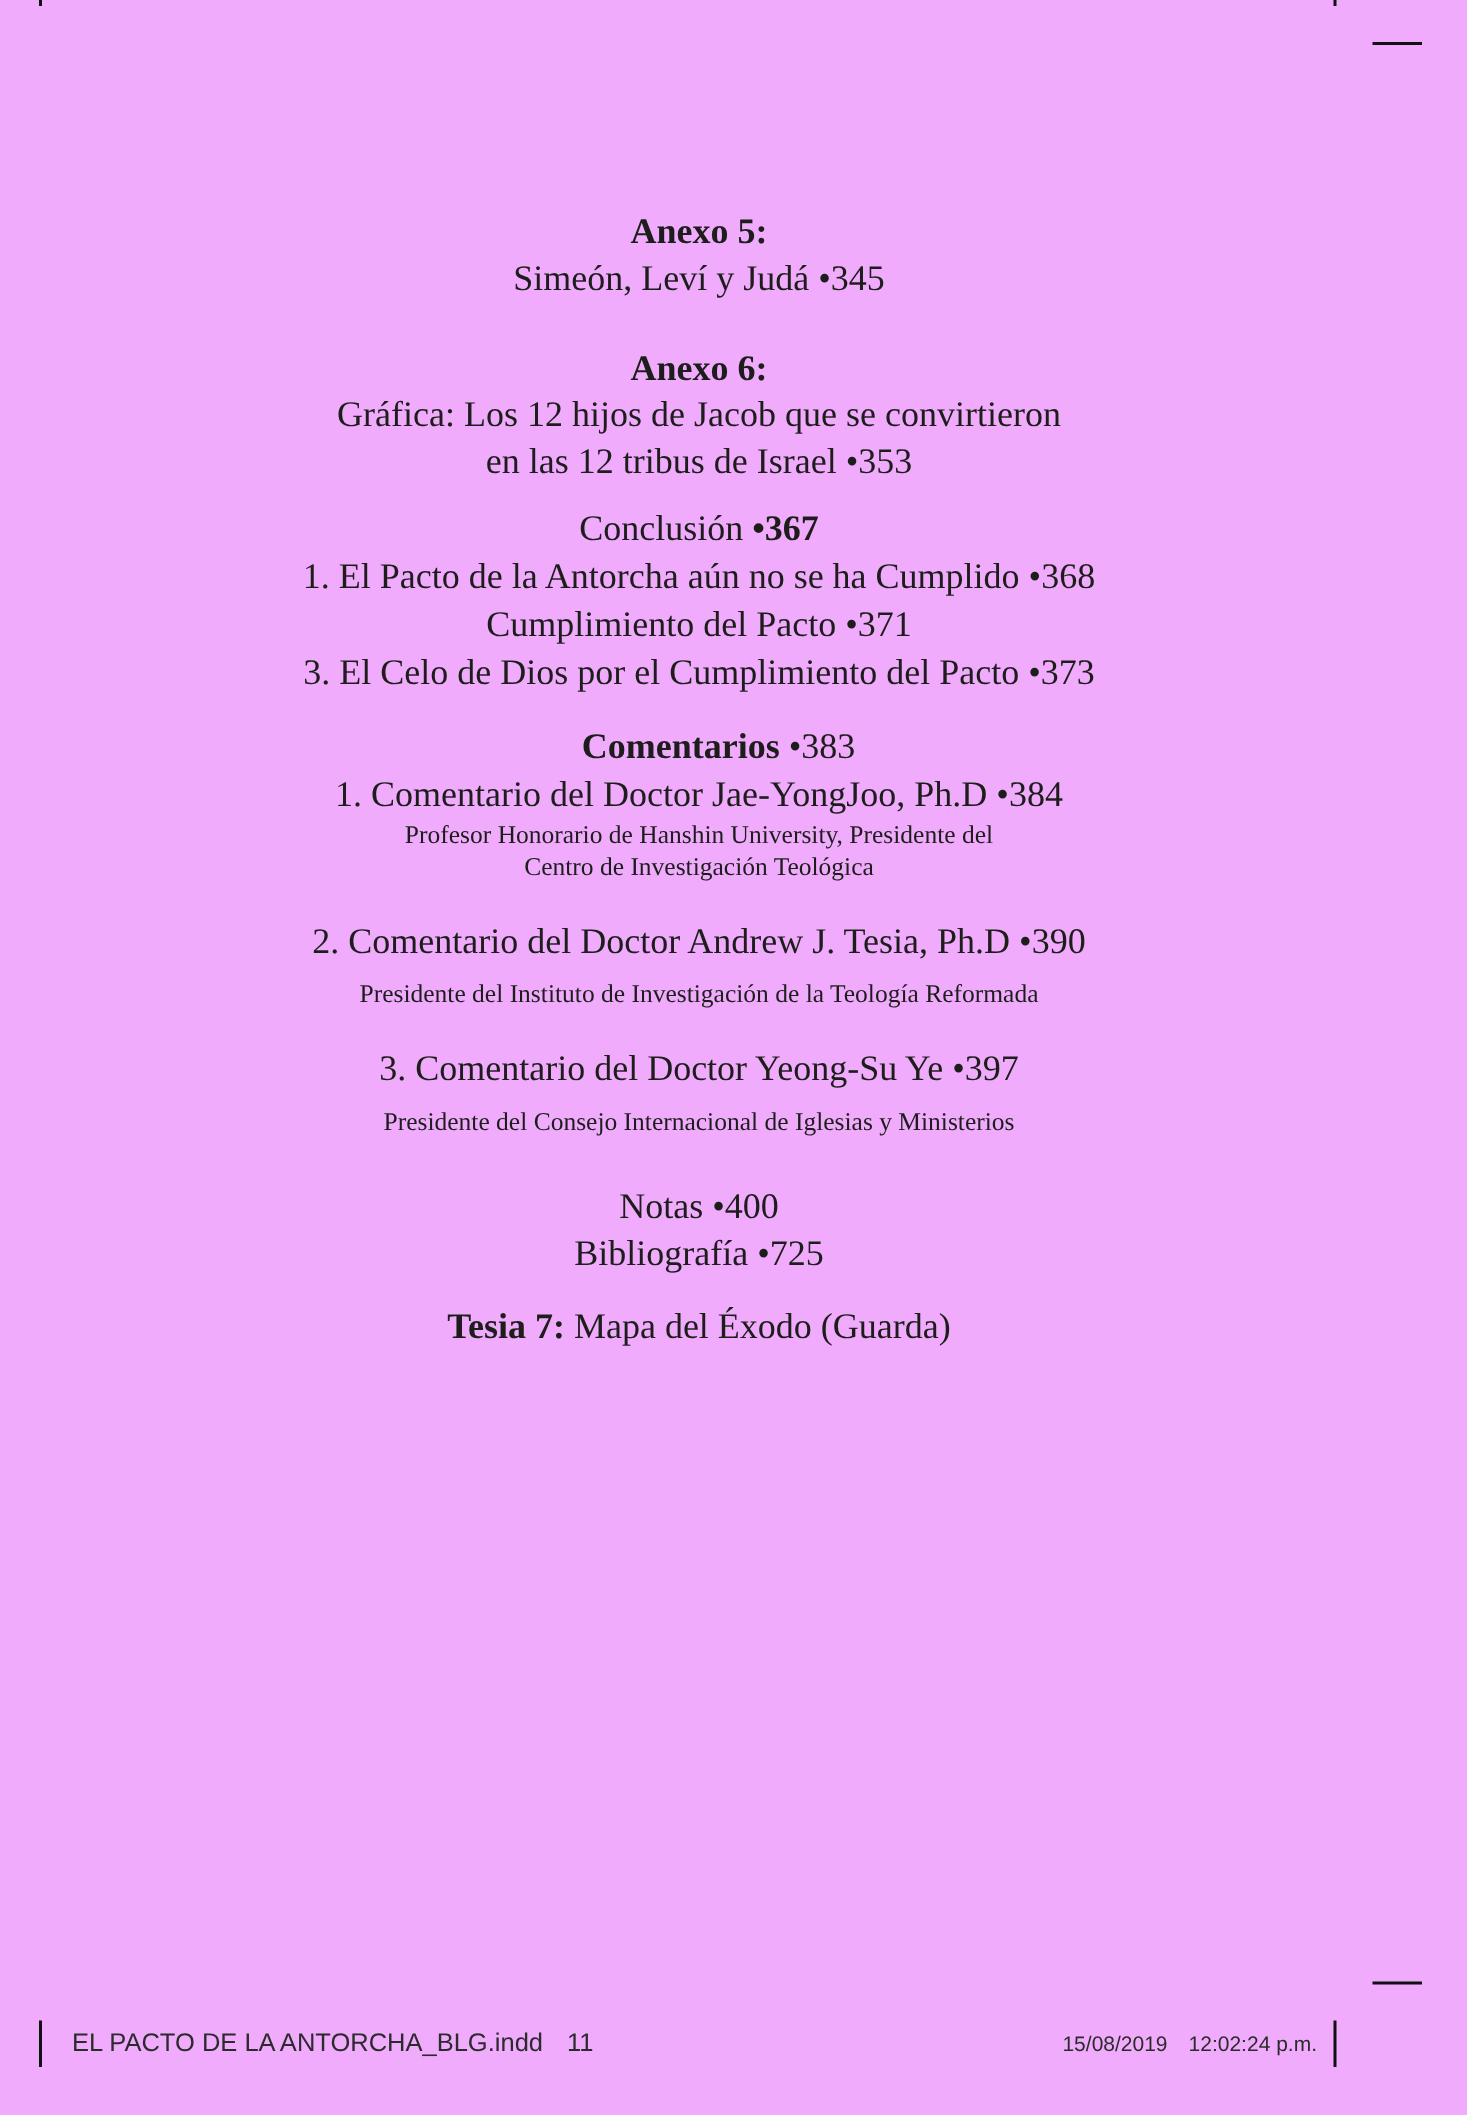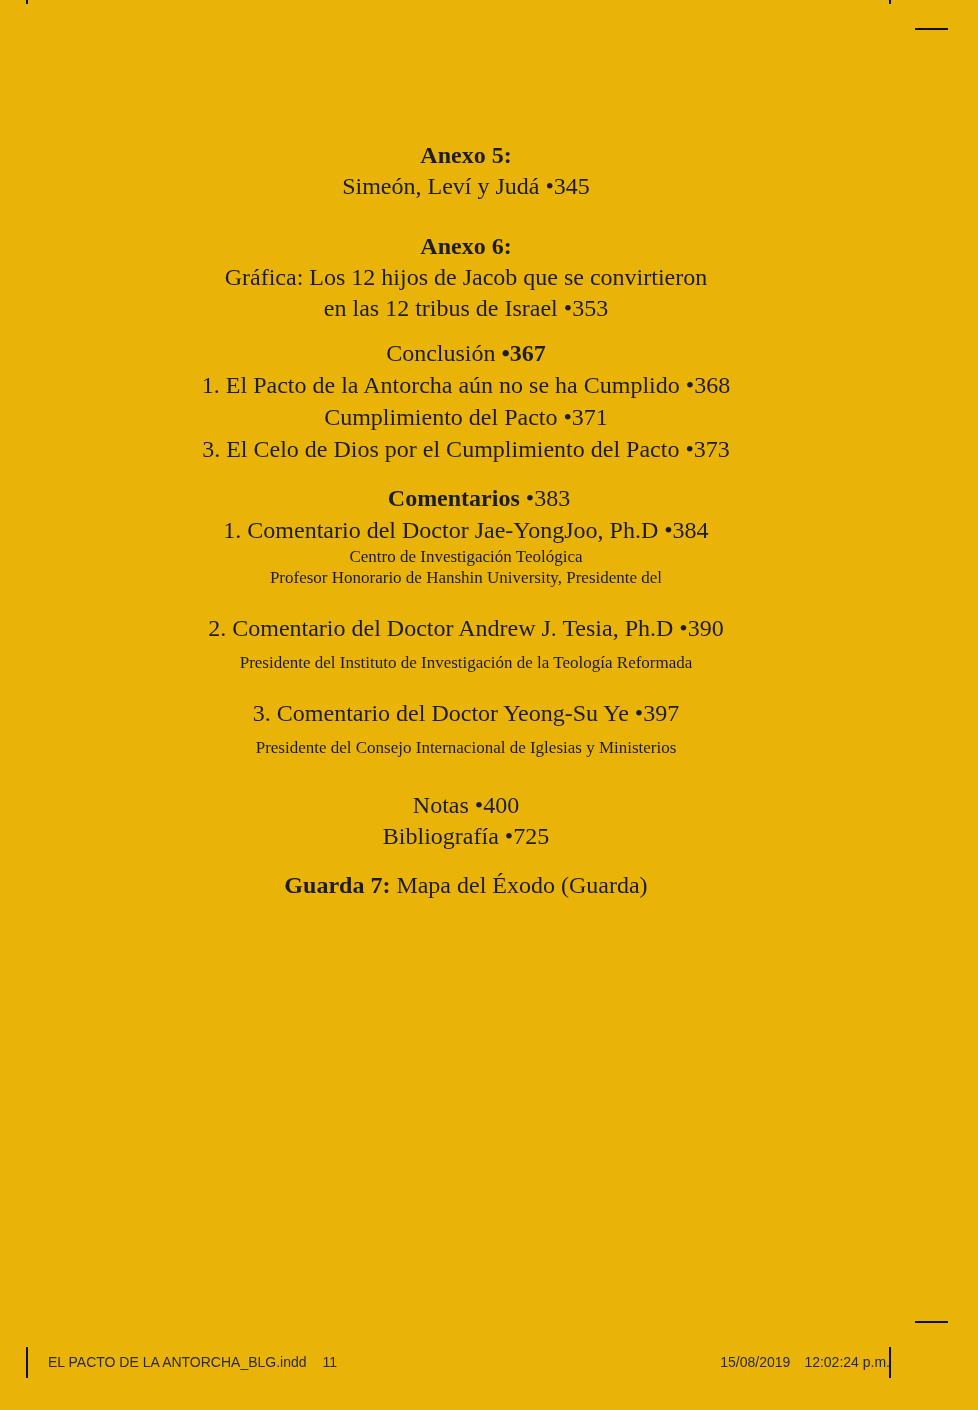--- a/index.html
+++ b/index.html
@@ -1,19 +1,19 @@
 <!DOCTYPE html>
 <html><head>
 <meta charset="utf-8">
 <style>
   html,body{margin:0;padding:0;background:#ffffff;}
   .page{
     position:relative;
     width:978px;height:1410px;
-    background:#eab308;
+    background:#f0abfc;
     overflow:hidden;
     font-family:"Liberation Serif","DejaVu Serif",serif;
     color:#1d1d1b;
   }
   .content{
     position:absolute;left:0;top:0;right:0;bottom:0;
     padding-right:46px; 
     text-align:center;
   }
   .toc-line{font-size:24px;line-height:31px;margin:0;}
@@ -41,25 +41,25 @@
   .mark-top-left-v{left:26px;top:0;width:2px;height:4px;}
   .mark-top-right-v{left:889px;top:0;width:2px;height:4px;}
   .mark-top-right-h{left:915px;top:28px;width:33px;height:2px;}
   .mark-bottom-right-h{left:915px;top:1321px;width:33px;height:2px;}
   .mark-bottom-left-v{left:26px;top:1347px;width:2px;height:31px;}
   .mark-bottom-right-v{left:889px;top:1347px;width:2px;height:31px;}
   
   .footer-left{
     position:absolute;left:48px;top:1353px;
     font-family:"Liberation Sans","DejaVu Sans",sans-serif;
-    font-size:14px;line-height:18px;color:#2b2b2b;
+    font-size:17px;line-height:18px;color:#2b2b2b;
     display:flex;gap:16px;align-items:baseline;
   }
   .footer-right{
-    position:absolute;right:88px;top:1353px;
+    position:absolute;right:100px;top:1353px;
     font-family:"Liberation Sans","DejaVu Sans",sans-serif;
     font-size:14px;line-height:18px;color:#2b2b2b;
     display:flex;gap:14px;align-items:center;
   }
 </style>
 </head>
 <body>
 
 <div class="page">
 
@@ -90,41 +90,41 @@
 
     <div class="blk items">
       <p class="toc-line">1. El Pacto de la Antorcha aún no se ha Cumplido •368</p>
       <p class="toc-line">Cumplimiento del Pacto •371</p>
       <p class="toc-line">3. El Celo de Dios por el Cumplimiento del Pacto •373</p>
     </div>
 
     <div class="blk blk-comentarios">
       <p class="heading-line"><span class="toc-heading">Comentarios</span><span> •383</span></p>
       <p class="entry-line">1. Comentario del Doctor Jae-YongJoo, Ph.D •384</p>
+      <p class="sub-line">Profesor Honorario de Hanshin University, Presidente del</p>
       <p class="sub-line">Centro de Investigación Teológica</p>
-      <p class="sub-line">Profesor Honorario de Hanshin University, Presidente del</p>
     </div>
 
     <div class="blk blk-entry2">
       <p class="entry-line">2. Comentario del Doctor Andrew J. Tesia, Ph.D •390</p>
       <p class="sub-line sub-gap">Presidente del Instituto de Investigación de la Teología Reformada</p>
     </div>
 
     <div class="blk blk-entry3">
       <p class="entry-line">3. Comentario del Doctor Yeong-Su Ye •397</p>
       <p class="sub-line sub-gap">Presidente del Consejo Internacional de Iglesias y Ministerios</p>
     </div>
 
     <div class="blk blk-notas">
       <p class="toc-line">Notas •400</p>
       <p class="toc-line">Bibliografía •725</p>
     </div>
 
     <div class="blk blk-anexo7">
-      <p class="anexo7-line"><span class="toc-heading">Guarda 7:</span><span> Mapa del Éxodo (Guarda)</span></p>
+      <p class="anexo7-line"><span class="toc-heading">Tesia 7:</span><span> Mapa del Éxodo (Guarda)</span></p>
     </div>
 
   </div>
 
   <div class="footer-left">
     <span>EL PACTO DE LA ANTORCHA_BLG.indd</span>
     <span>11</span>
   </div>
   <div class="footer-right">
     <span>15/08/2019</span>

